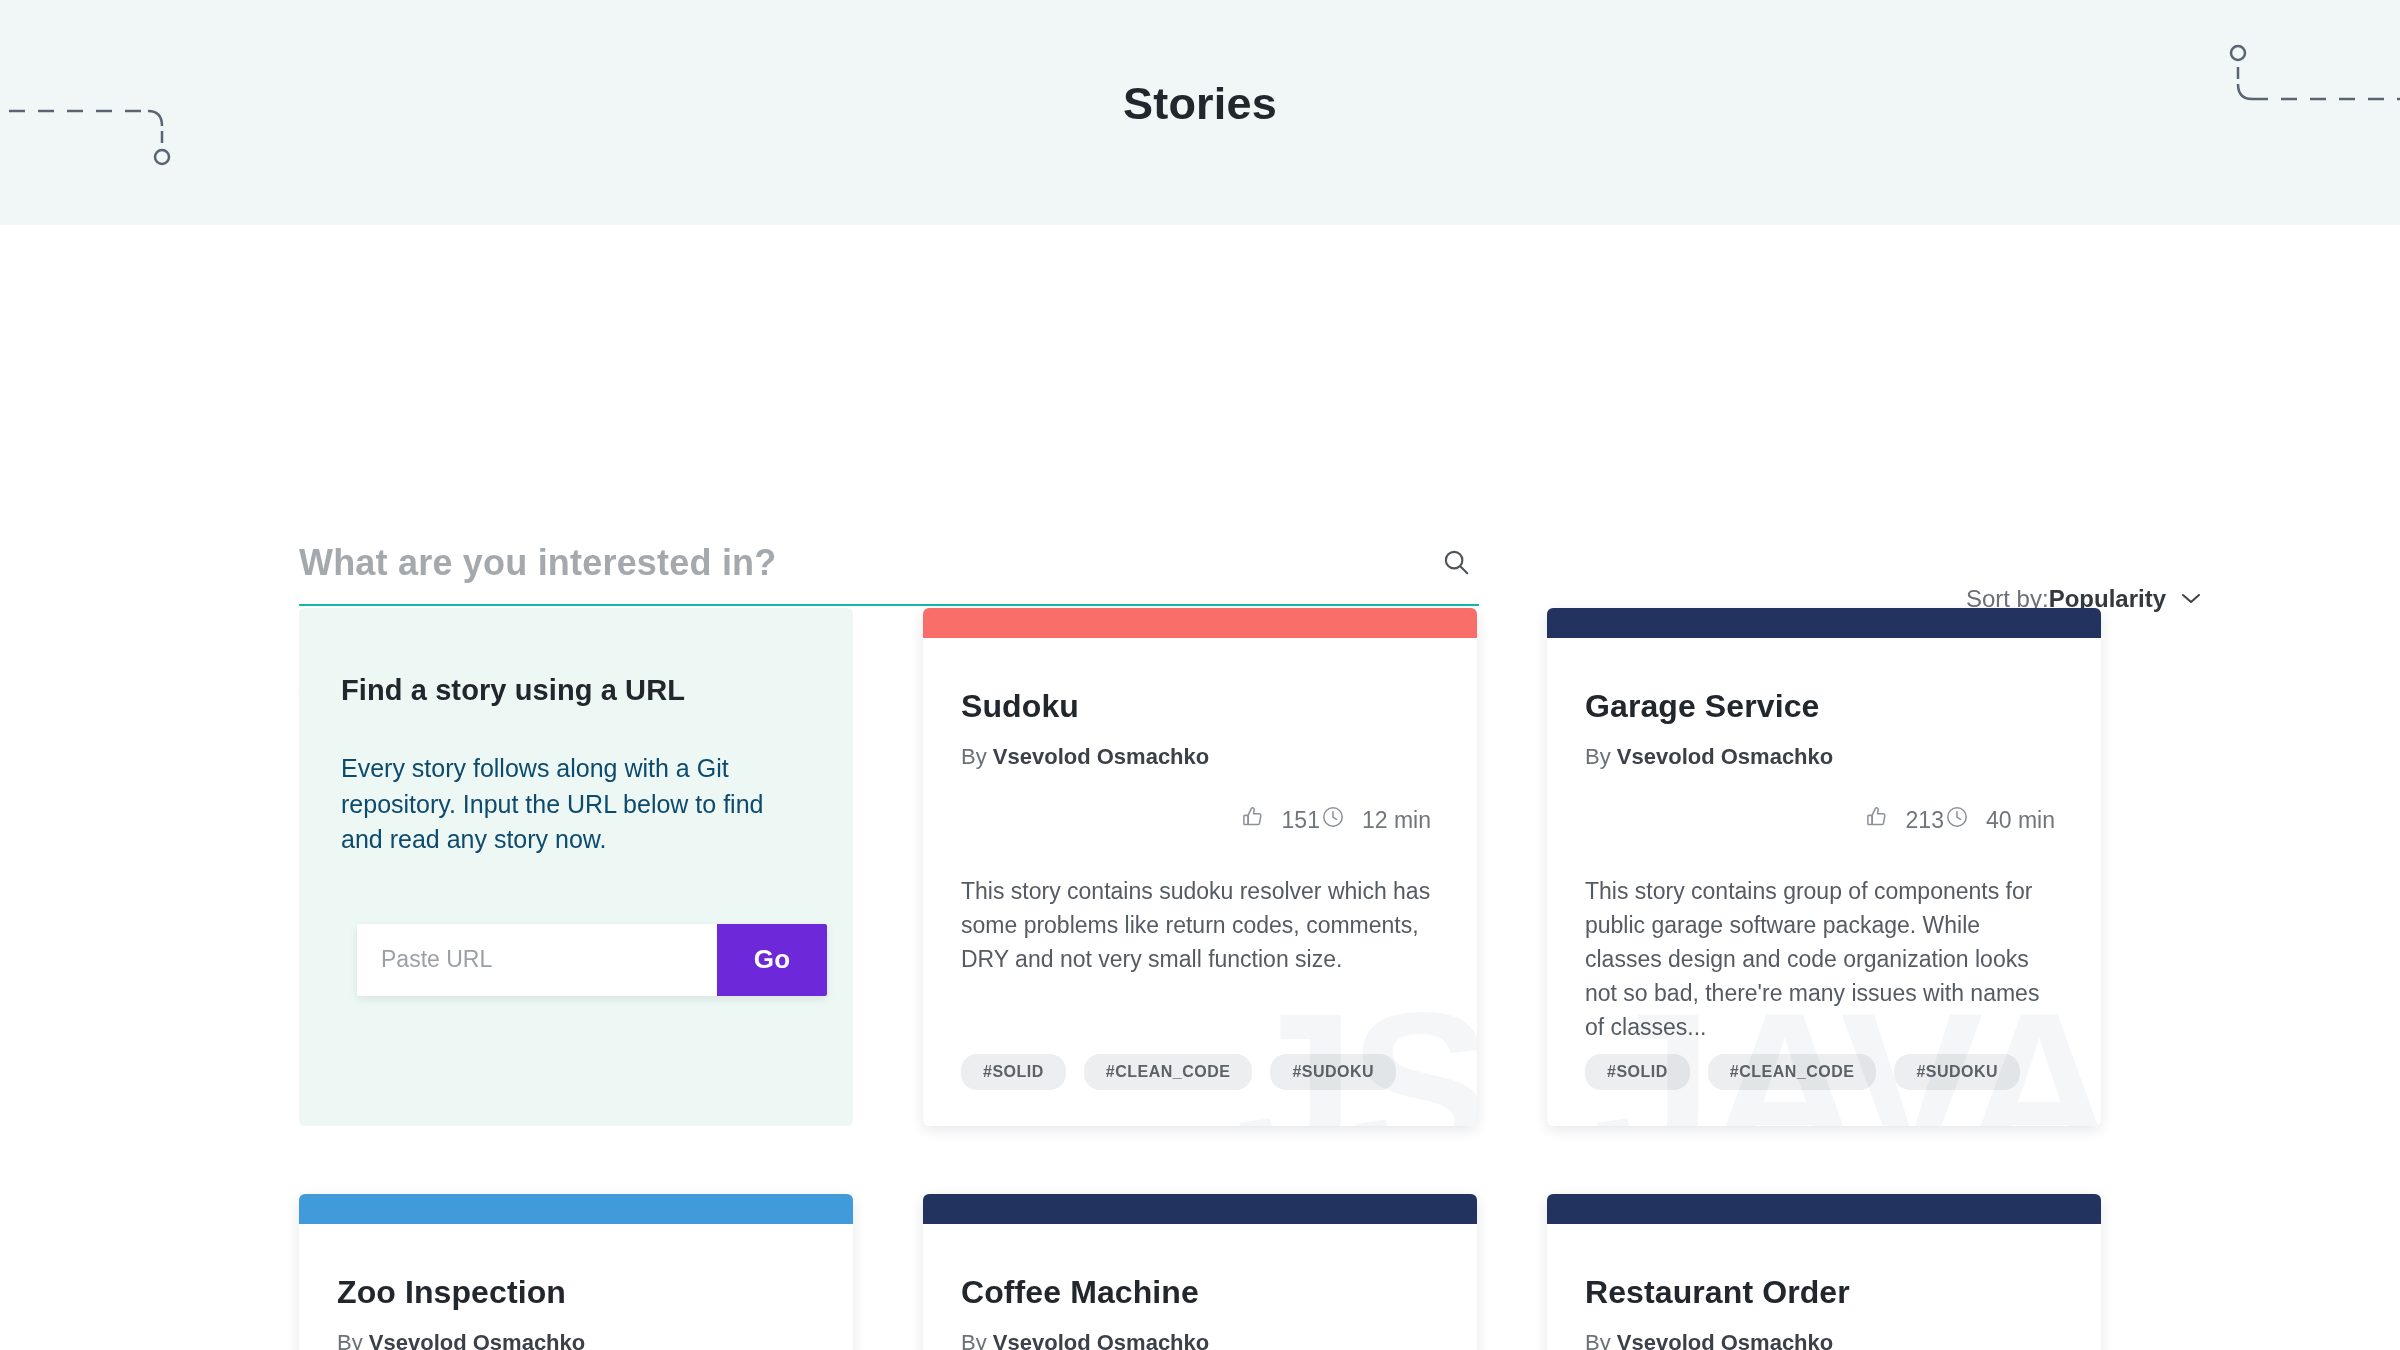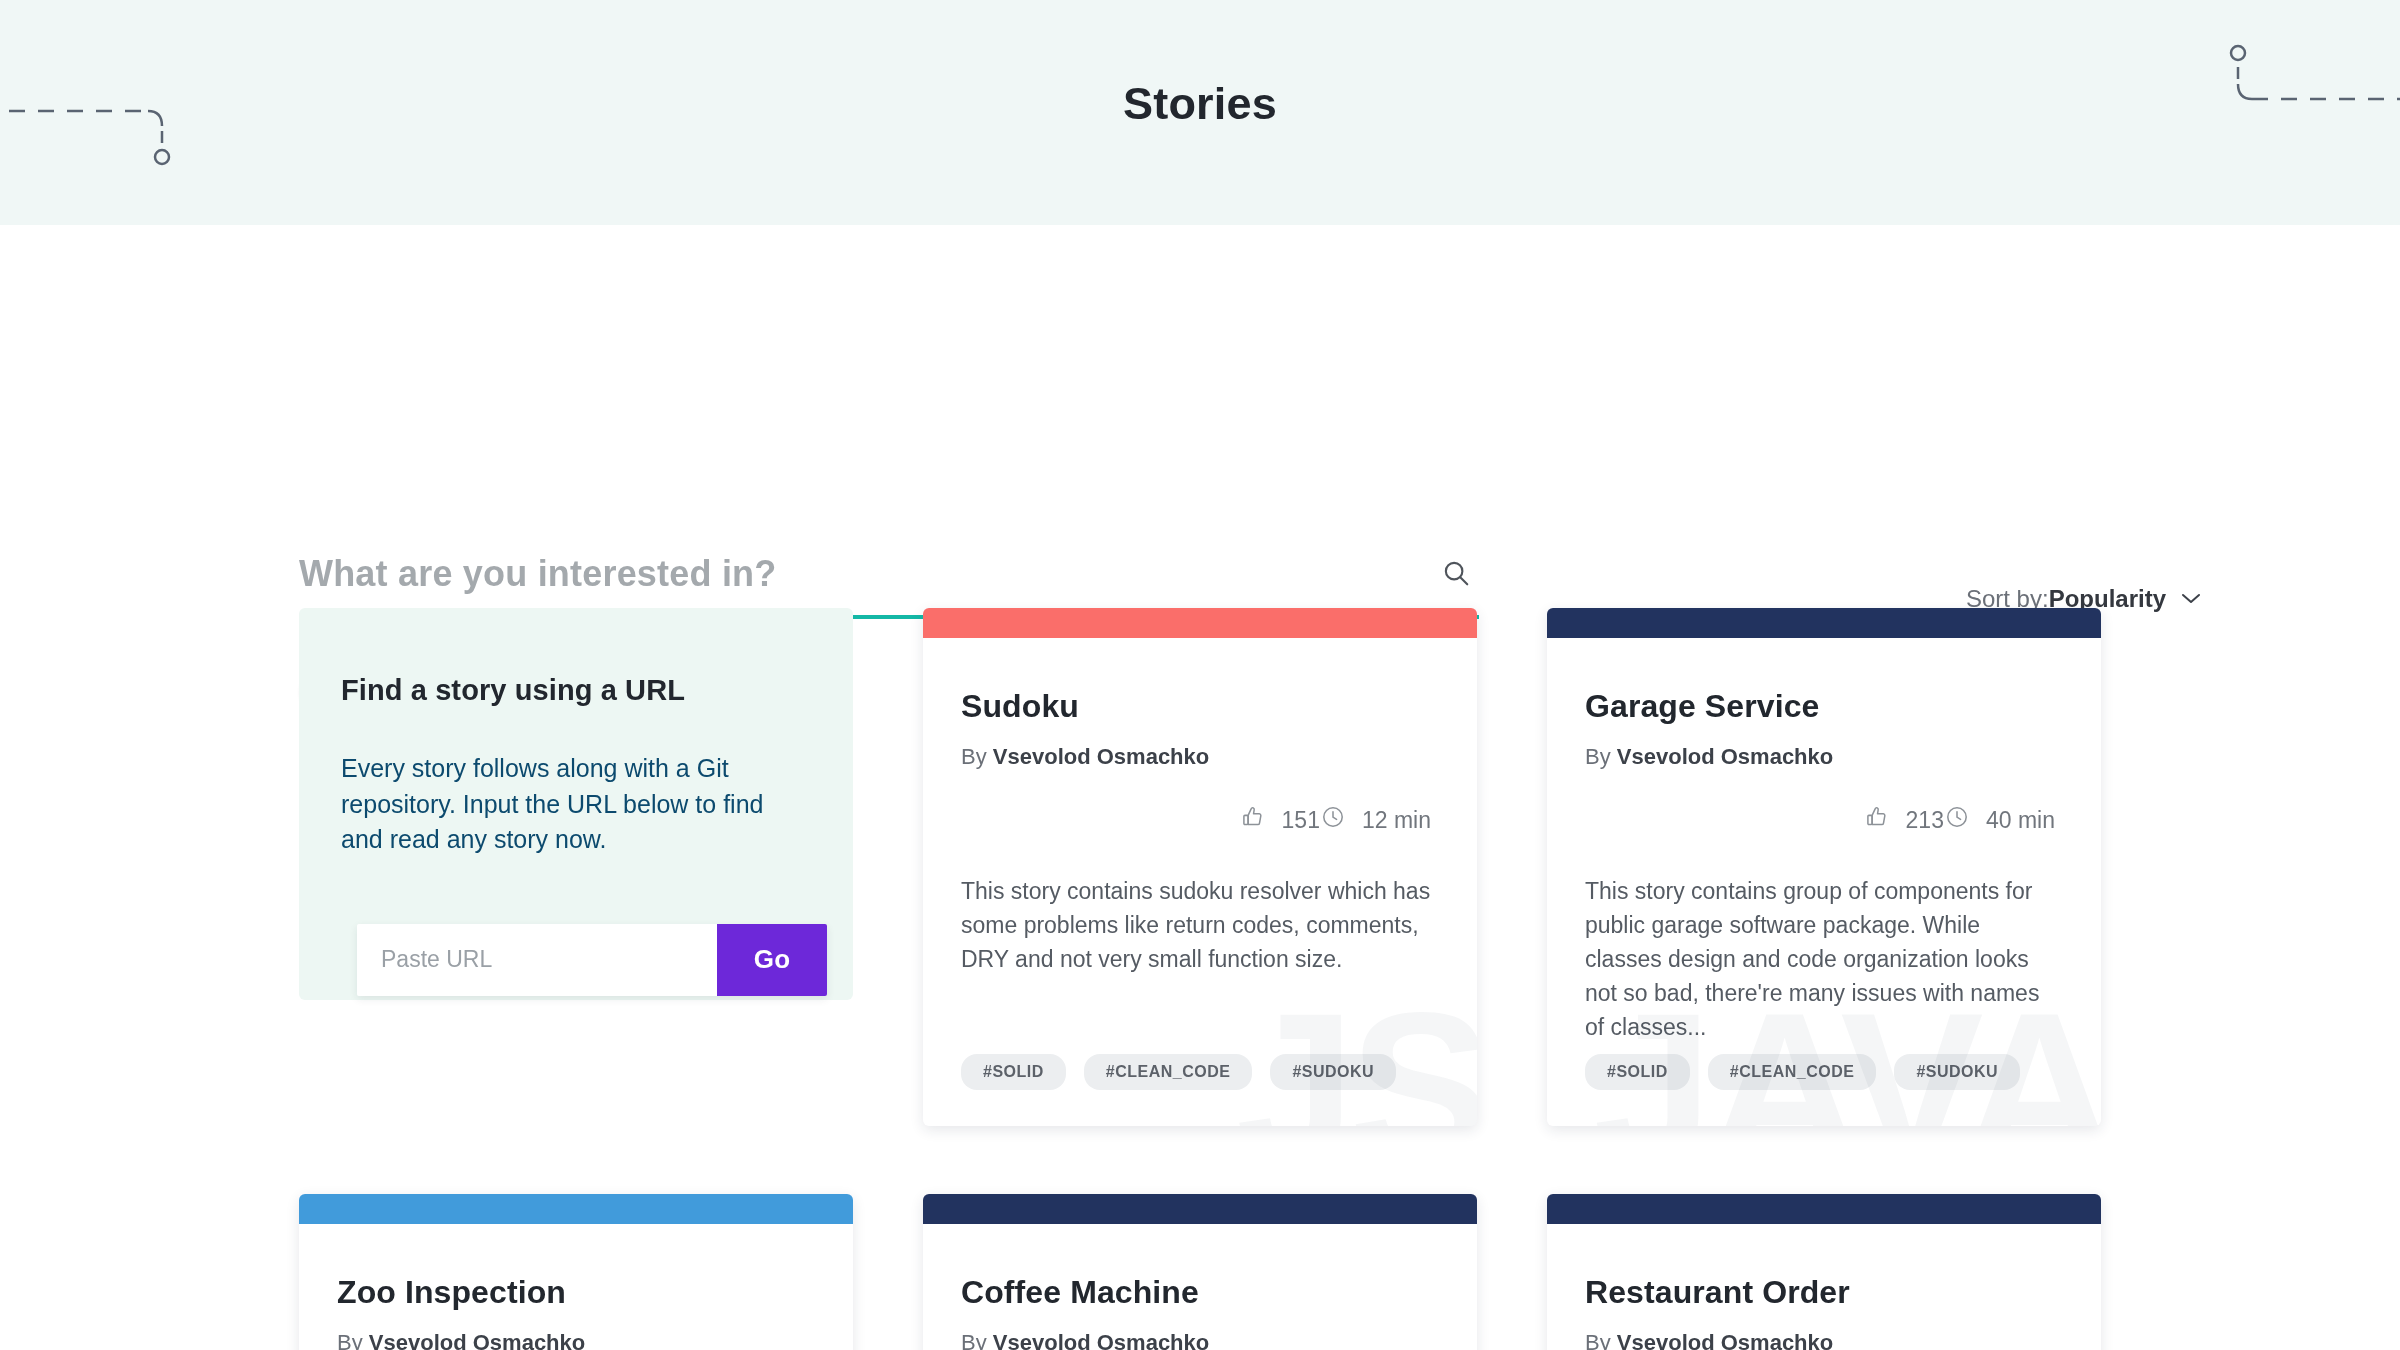--- a/index.html
+++ b/index.html
@@ -39,25 +39,24 @@
   .controls {
     position: relative;
     width: 2400px;
     height: 280px;
   }
   .search-wrap {
     position: absolute;
     left: 299px;
     top: 315px;
     width: 1180px;
-    border-bottom: 4px solid #14b8a6;
+    border-bottom: 2px solid #14b8a6;
     padding-bottom: 18px;
     display: flex;
     align-items: center;
-    margin-top: 11px;
   }
   .search-input {
     flex: 1;
     border: none;
     outline: none;
     background: transparent;
     font-family: "Liberation Sans", sans-serif;
     font-size: 36px;
     font-weight: 700;
     color: #2b2f36;
@@ -124,21 +123,21 @@
     grid-template-columns: repeat(3, 554px);
     column-gap: 70px;
     row-gap: 68px;
   }
 
   
   .url-card {
     background: #edf7f3;
     border-radius: 6px;
     padding: 66px 42px 52px 42px;
-    height: 392px;
+    height: 518px;
   }
   .url-card h2 {
     font-size: 29px;
     font-weight: 700;
     color: #22272e;
     letter-spacing: 0.1px;
   }
   .url-card p {
     margin-top: 44px;
     font-size: 25px;

